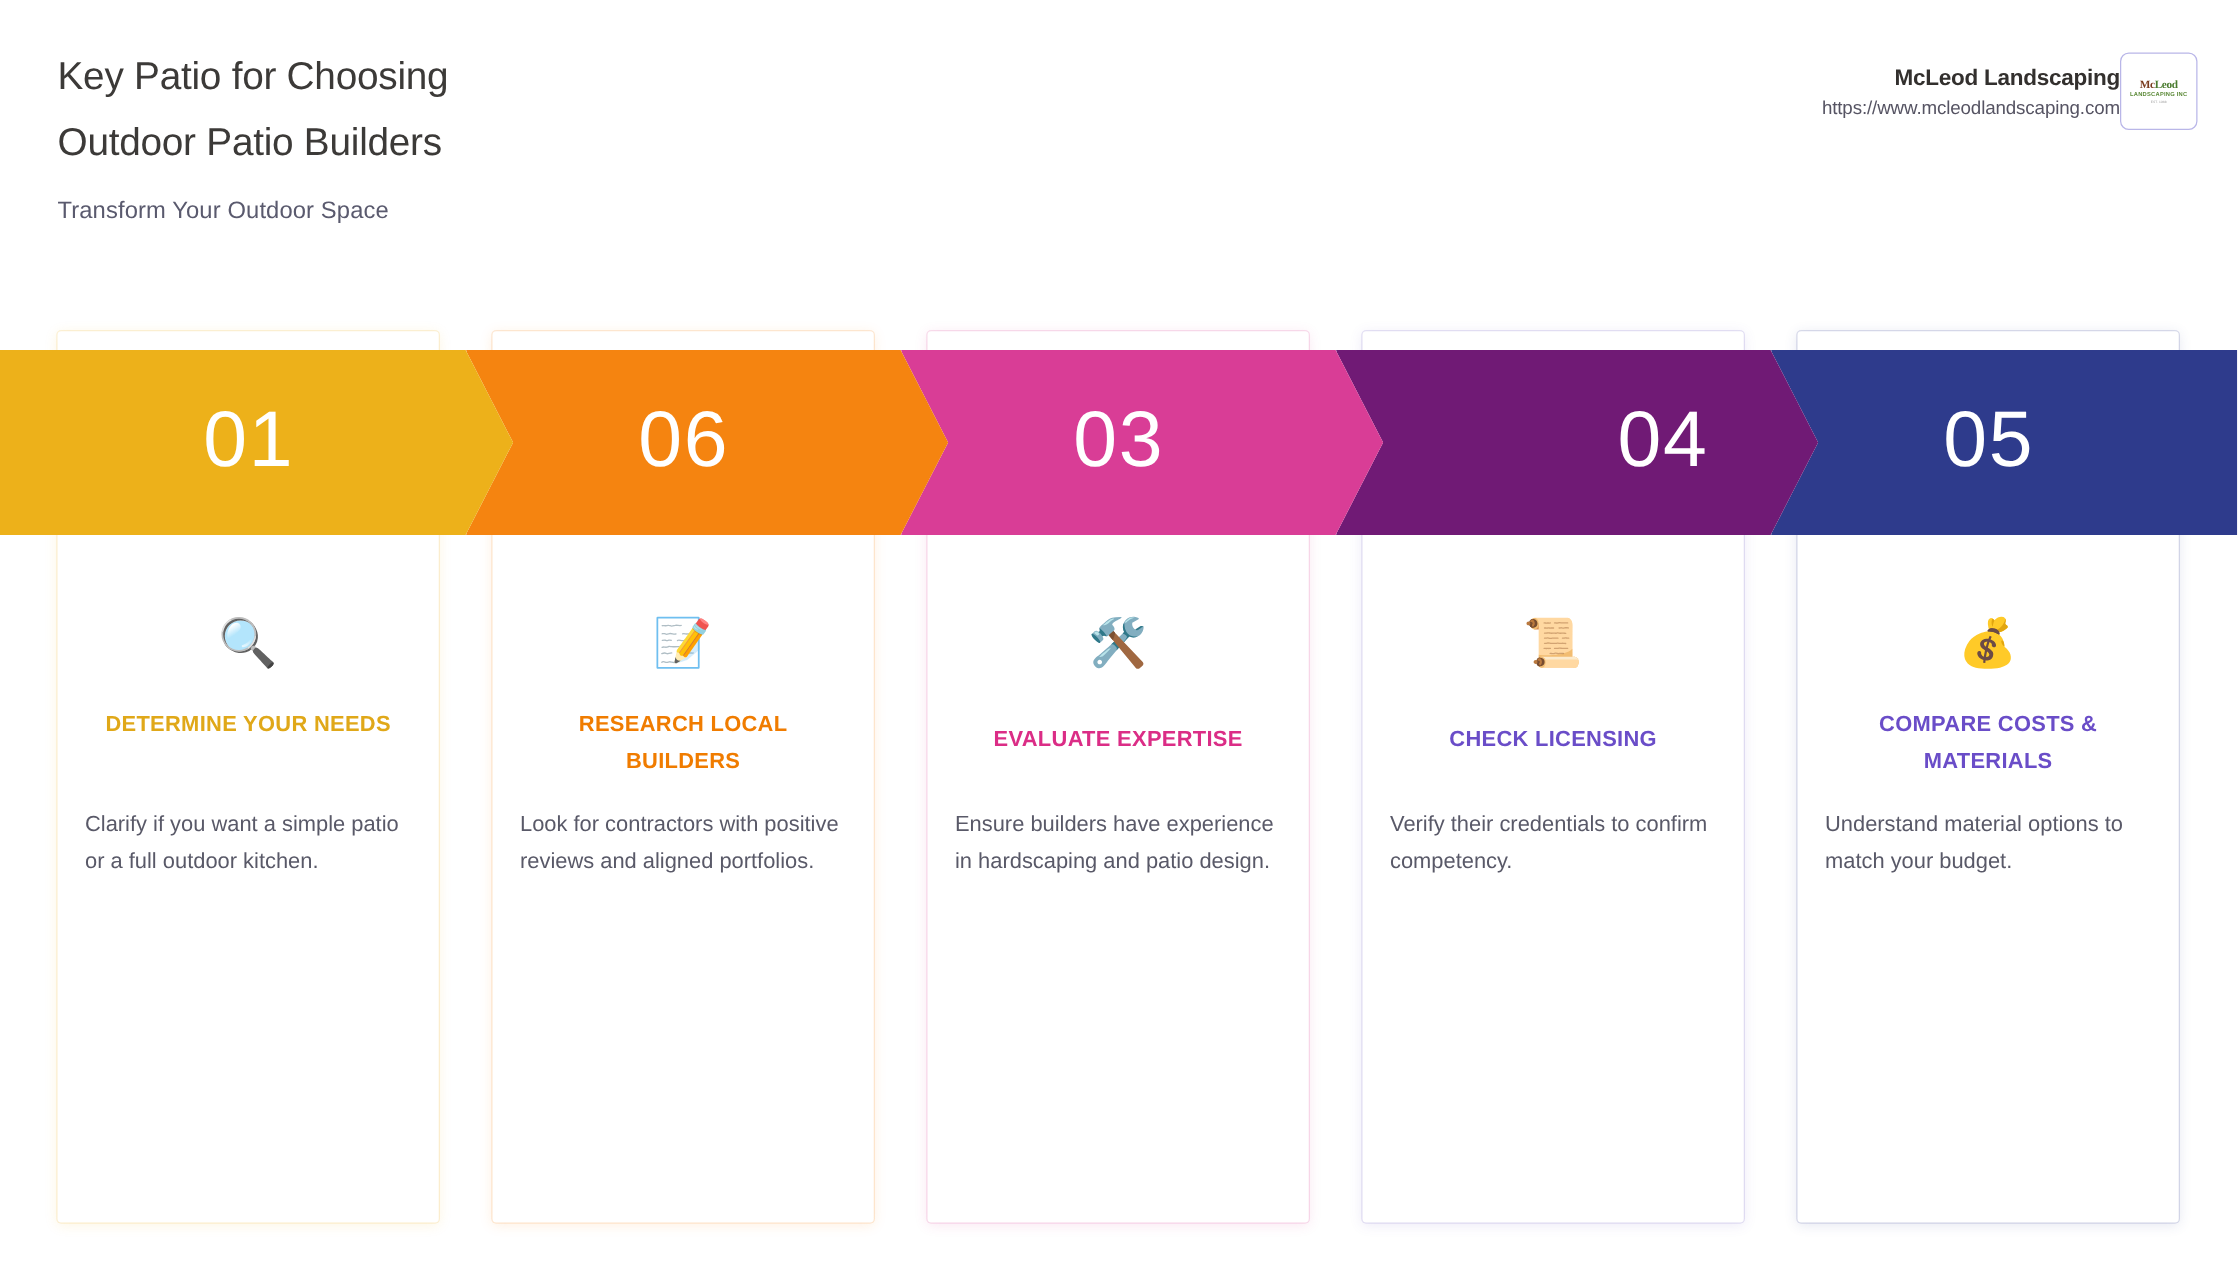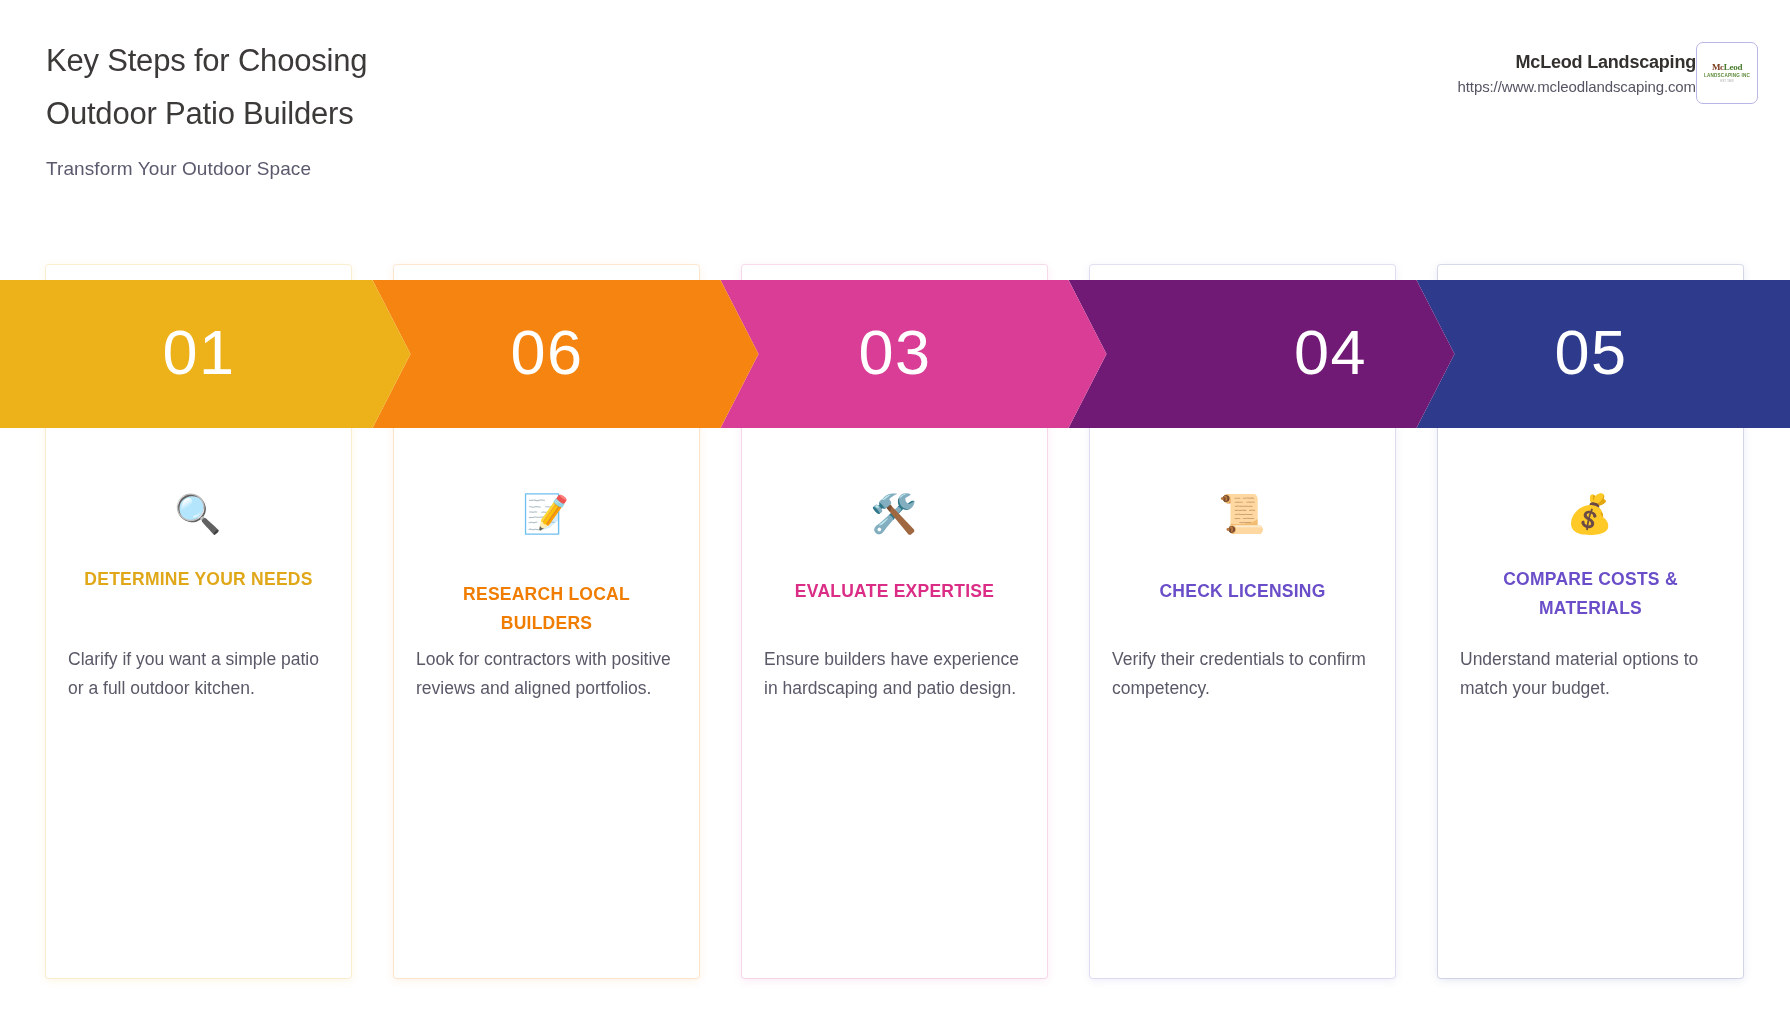--- a/index.html
+++ b/index.html
@@ -80,21 +80,21 @@
     background:#ffffff; border-radius:92px 92px 0 0; z-index:5;
   }
 </style>
 </head>
 <body>
 
 <div class="page">
 
   <div class="header">
     <div class="hdr-left">
-      <div class="title-line">Key Steps for Choosing</div>
+      <div class="title-line">Key Patio for Choosing</div>
       <div class="title-line">Outdoor Patio Builders</div>
       <div class="subtitle">Transform Your Outdoor Space</div>
     </div>
 
     <div class="hdr-right">
       <div class="brand-text">
         <div class="brand-name">McLeod Landscaping</div>
         <div class="brand-url">https://www.mcleodlandscaping.com</div>
       </div>
       <div class="logo-box">
@@ -109,21 +109,21 @@
     <div class="card" id="card0" style="left: 46px; box-shadow: rgba(237, 177, 26, 0.16) 0px 0px 0px 1px, rgba(237, 177, 26, 0.13) 0px 2px 10px;">
       <div class="card-inner">
         <div class="card-emoji">🔍</div>
         <div class="card-title" style="color: rgb(224, 168, 25);">DETERMINE YOUR NEEDS</div>
         <div class="card-body">Clarify if you want a simple patio or a full outdoor kitchen.</div>
       </div>
     </div>
     <div class="card" id="card1" style="left: 394px; box-shadow: rgba(245, 132, 16, 0.16) 0px 0px 0px 1px, rgba(245, 132, 16, 0.13) 0px 2px 10px;">
       <div class="card-inner">
         <div class="card-emoji">📝</div>
-        <div class="card-title" style="color: rgb(240, 124, 0); margin-top: 15px;">RESEARCH LOCAL BUILDERS</div>
+        <div class="card-title" style="color: rgb(240, 124, 0);">RESEARCH LOCAL BUILDERS</div>
         <div class="card-body">Look for contractors with positive reviews and aligned portfolios.</div>
       </div>
     </div>
     <div class="card" id="card2" style="left: 742px; box-shadow: rgba(217, 61, 150, 0.16) 0px 0px 0px 1px, rgba(217, 61, 150, 0.13) 0px 2px 10px;">
       <div class="card-inner">
         <div class="card-emoji">🛠️</div>
         <div class="card-title one-line" style="color: rgb(219, 45, 134);">EVALUATE EXPERTISE</div>
         <div class="card-body one-line">Ensure builders have experience in hardscaping and patio design.</div>
       </div>
     </div>

